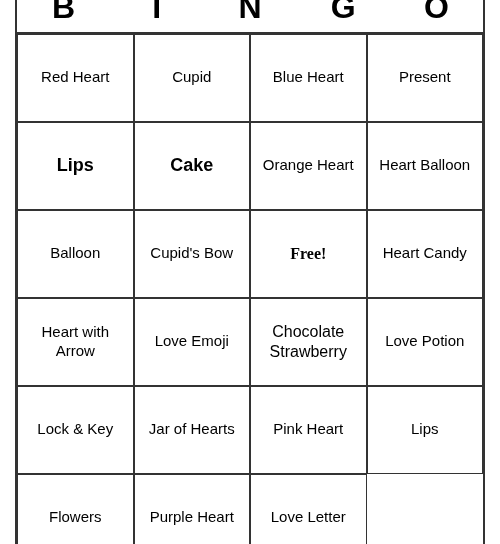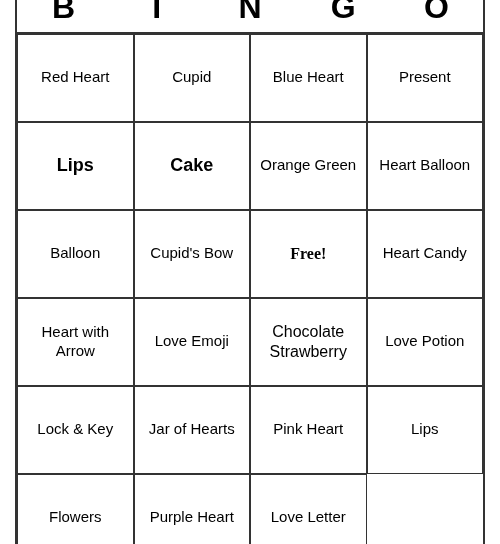--- a/index.html
+++ b/index.html
@@ -68,21 +68,21 @@
       <div class="bingo-header-cell">G</div>
       <div class="bingo-header-cell">O</div>
     </div>
   <div class="bingo-grid">
   <div class="bingo-cell">Red Heart</div>
       <div class="bingo-cell">Cupid</div>
       <div class="bingo-cell">Blue Heart</div>
       <div class="bingo-cell">Present</div>
       <div class="bingo-cell large-text">Lips</div>
       <div class="bingo-cell large-text">Cake</div>
-      <div class="bingo-cell">Orange Green</div>
+      <div class="bingo-cell">Orange Heart</div>
       <div class="bingo-cell">Heart Balloon</div>
       <div class="bingo-cell">Balloon</div>
       <div class="bingo-cell">Cupid's Bow</div>
       <div class="bingo-cell free">Free!</div>
       <div class="bingo-cell">Heart Candy</div>
       <div class="bingo-cell">Heart with Arrow</div>
       <div class="bingo-cell">Love Emoji</div>
       <div class="bingo-cell small-text">Chocolate Strawberry</div>
       <div class="bingo-cell">Love Potion</div>
       <div class="bingo-cell">Lock &amp; Key</div>

